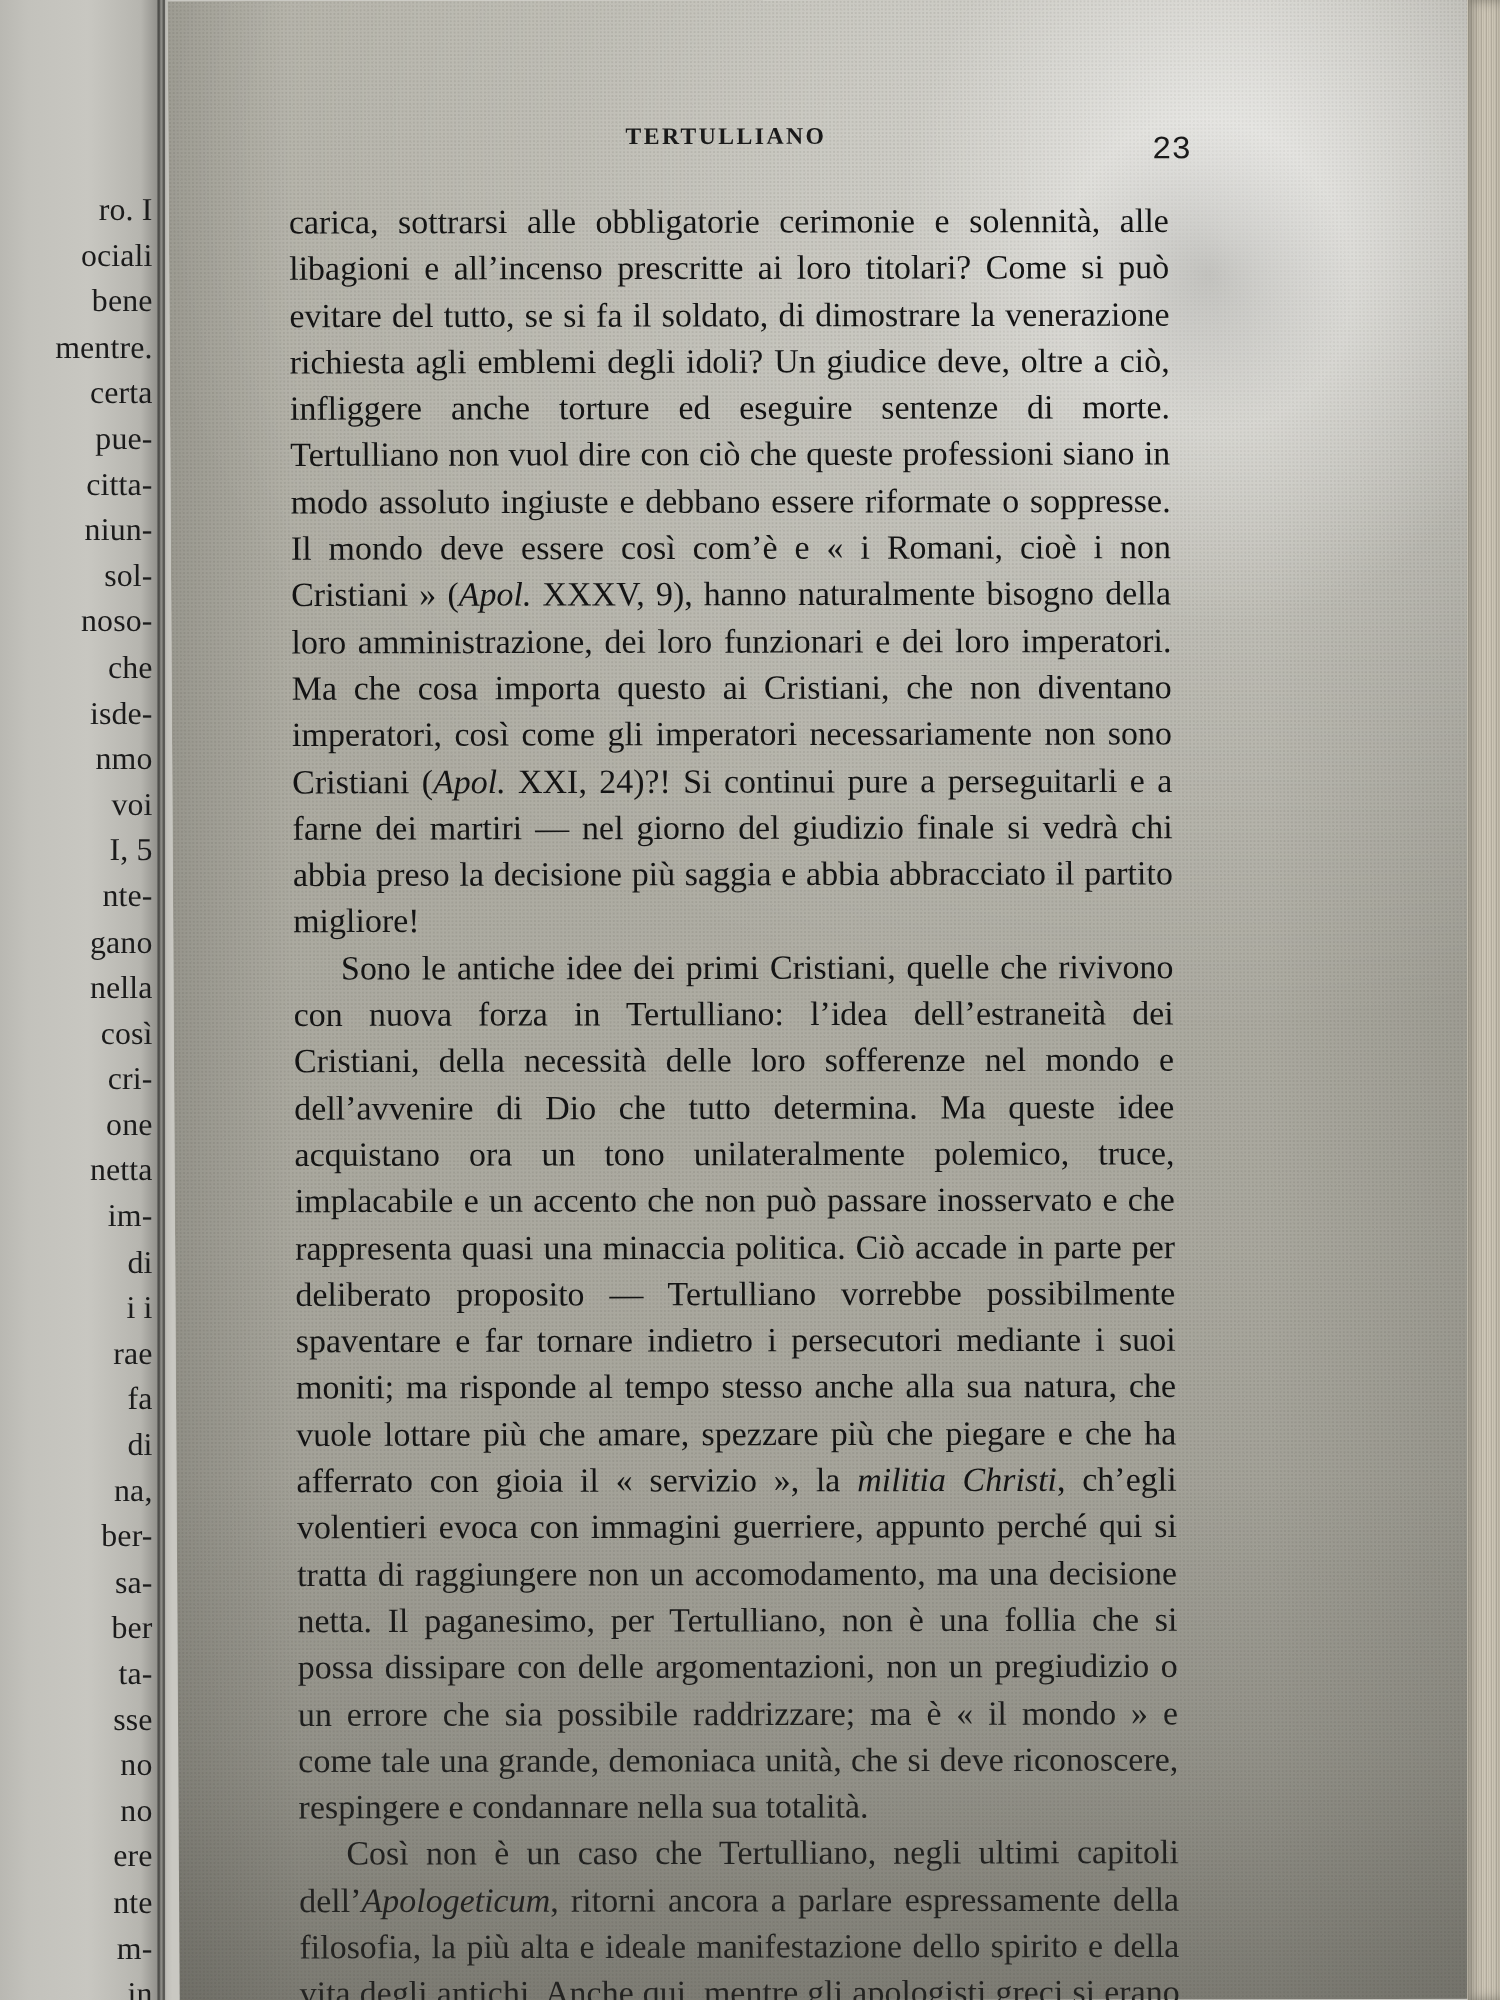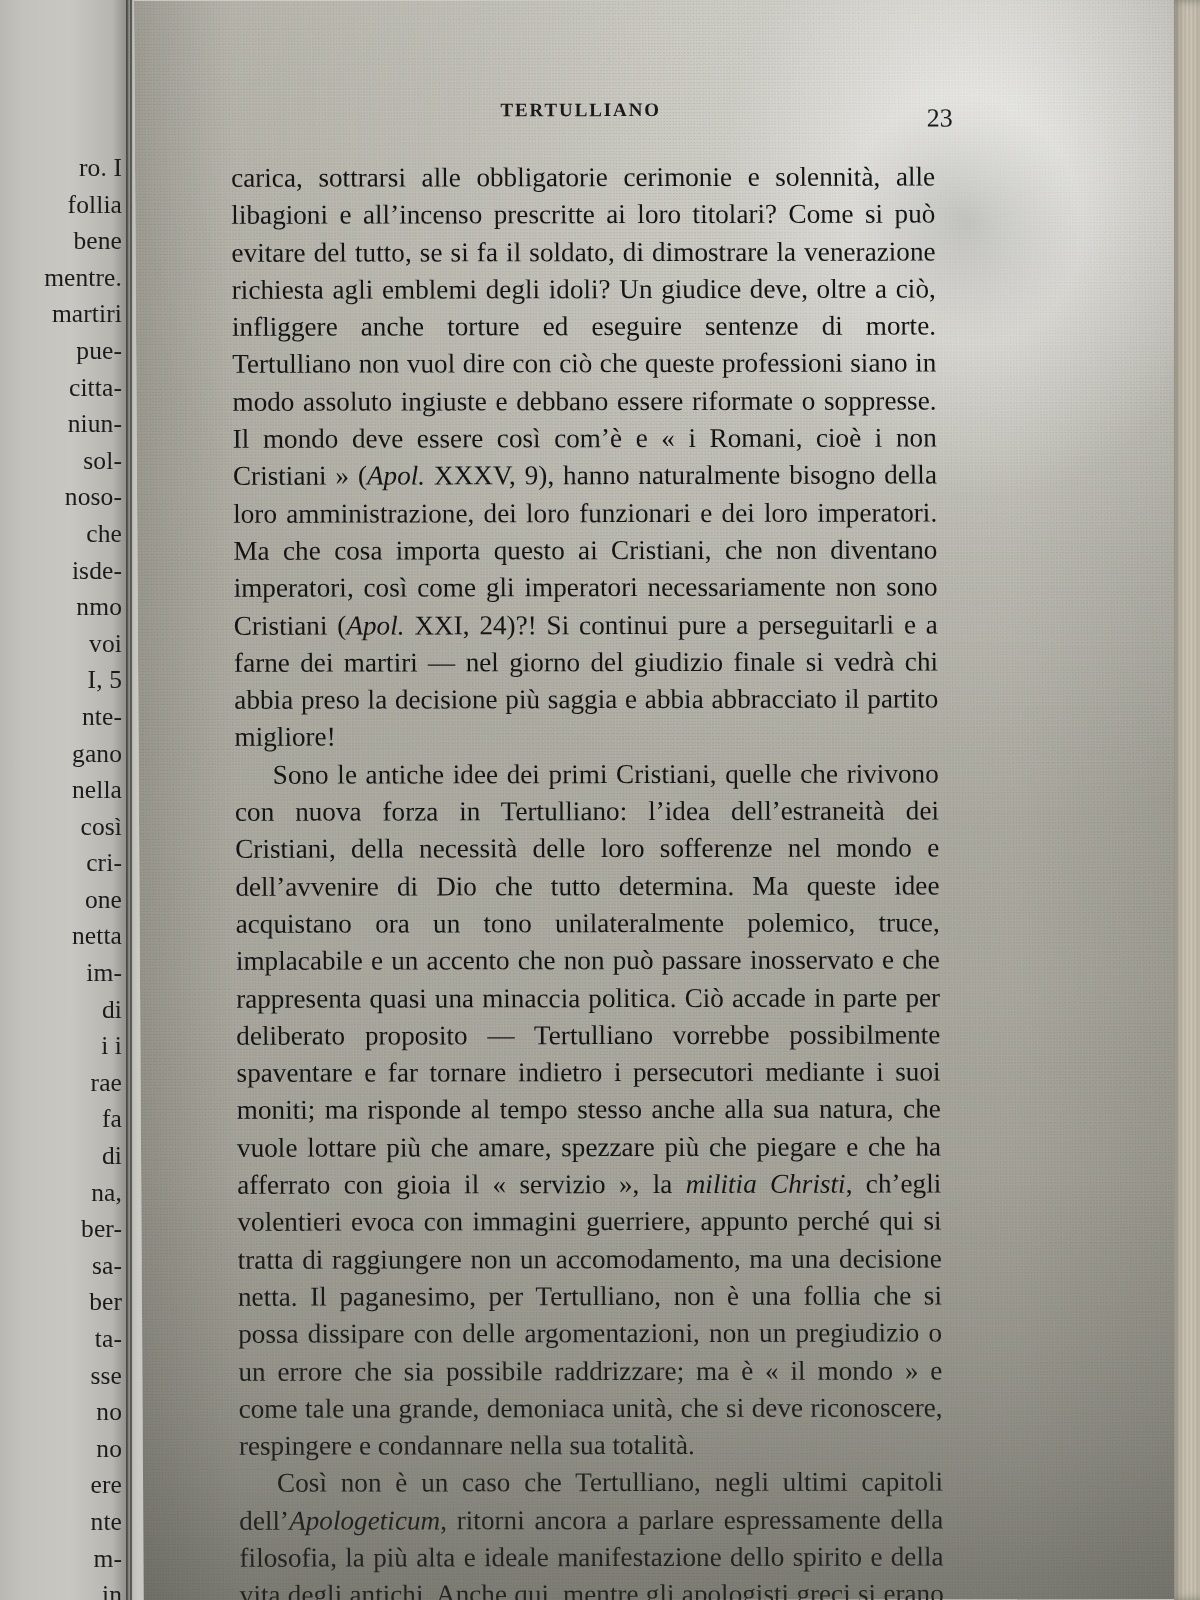--- a/index.html
+++ b/index.html
@@ -163,21 +163,21 @@
   }
   .folio {
     position: absolute;
     left: 96px;
     top: 104px;
     width: 700px;
     text-align: right;
     font-size: 26px;
     color: #1a1a1a;
   }
-  .folio span { display: inline-block; transform: translateX(22px); }
+  .folio span { display: inline-block; transform: translateX(22px); font-family: Liberation Mono, monospace; }
 
   .body-copy {
     position: absolute;
     left: 96px;
     top: 159px;
     width: 704px;
     font-size: 27.2px;
     line-height: 37.3px;
     color: #141414;
     text-align: justify;
@@ -195,24 +195,24 @@
   }
 </style>
 </head>
 <body>
 
 <div id="photo">
 
   <div class="verso-page">
     <div class="verso-col">
         <div>ro. I</div>
-        <div>follia</div>
+        <div>ociali</div>
         <div>bene</div>
         <div>mentre.</div>
-        <div>martiri</div>
+        <div>certa</div>
         <div>pue-</div>
         <div>citta-</div>
         <div>niun-</div>
         <div>sol-</div>
         <div>noso-</div>
         <div>che</div>
         <div>isde-</div>
         <div>nmo</div>
         <div>voi</div>
         <div>I, 5</div>

